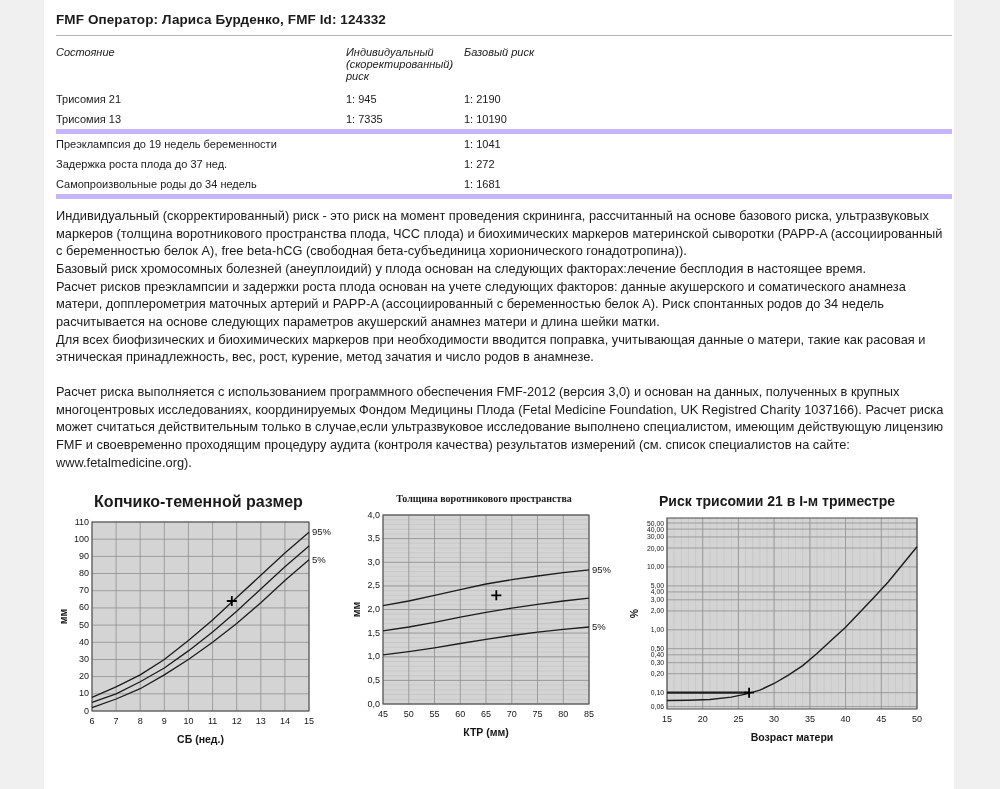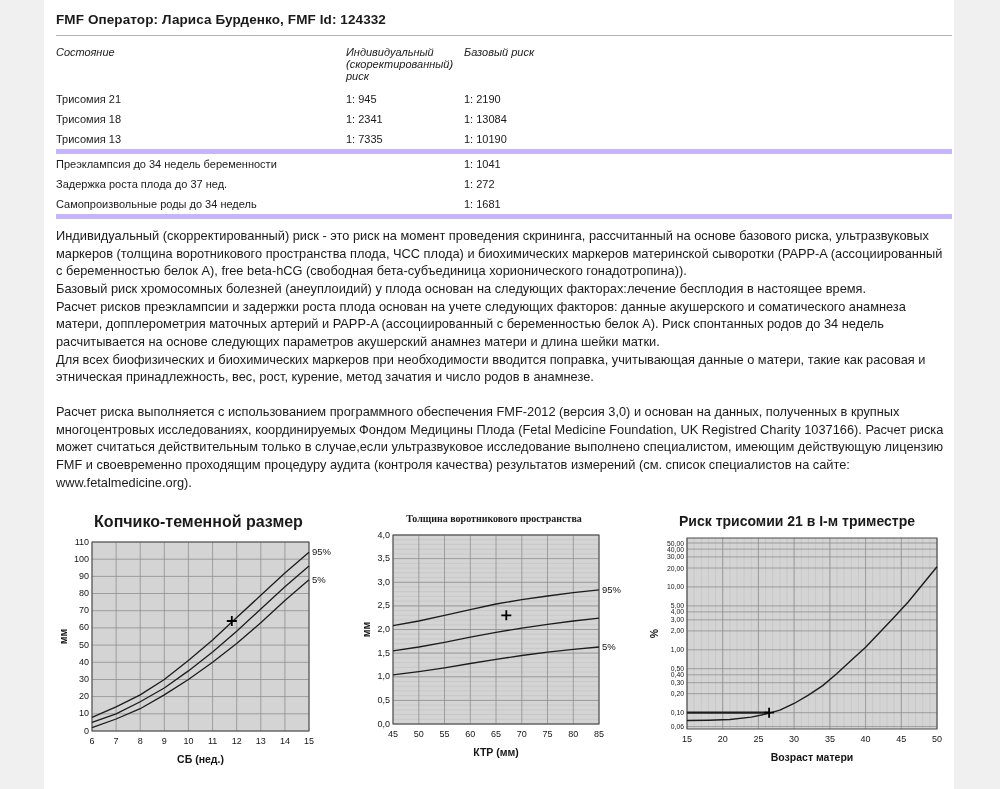--- a/index.html
+++ b/index.html
@@ -12,21 +12,21 @@
   .doc-header{font-weight:bold;font-size:13.5px;padding-top:4px;letter-spacing:.1px;}
   .rule{border:none;border-top:1px solid #b3b3b3;margin:8px 0 2px;}
   .risk-table{margin-top:4px;}
   .t-row{display:grid;grid-template-columns:290px 118px 1fr;font-size:11px;align-items:baseline;}
   .t-row .cell{padding:4px 0;}
   .t-head .cell{font-style:italic;padding:6px 0 7px;}
   .sep{border-bottom:5px solid #c4b5fd;}
   .body-text{margin-top:8px;}
   .body-text p{margin:0;font-size:12.8px;line-height:1.38;}
   .block2{margin-top:17px;}
-  .charts-row{display:flex;margin-top:22px;gap:18px;}
+  .charts-row{display:flex;margin-top:22px;gap:8px;}
   .chart{display:flex;flex-direction:column;align-items:center;}
   .chart-title{font-weight:bold;text-align:center;margin-bottom:3px;white-space:nowrap;}
   .ct-0{font-size:16px;}
   .ct-1{font-size:10px;font-family:Liberation Serif, serif;}
   .ct-2{font-size:14px;}
   svg text{font-family:"Liberation Sans", sans-serif;fill:#151515;}
 </style>
 </head>
 <body>
 
@@ -43,32 +43,27 @@
       <div class="t-row t-head">
         <div class="cell">Состояние</div>
         <div class="cell">Индивидуальный (скоректированный) риск</div>
         <div class="cell">Базовый риск</div>
       </div>
       <div class="t-row">
         <div class="cell">Трисомия 21</div>
         <div class="cell">1: 945</div>
         <div class="cell">1: 2190</div>
       </div>
-      <div class="t-row">
-        <div class="cell">Трисомия 18</div>
-        <div class="cell">1: 2341</div>
-        <div class="cell">1: 13084</div>
-      </div>
       <div class="t-row sep">
         <div class="cell">Трисомия 13</div>
         <div class="cell">1: 7335</div>
         <div class="cell">1: 10190</div>
       </div>
       <div class="t-row">
-        <div class="cell">Преэклампсия до 34 недель беременности</div>
+        <div class="cell">Преэклампсия до 19 недель беременности</div>
         <div class="cell"></div>
         <div class="cell">1: 1041</div>
       </div>
       <div class="t-row">
         <div class="cell">Задержка роста плода до 37 нед.</div>
         <div class="cell"></div>
         <div class="cell">1: 272</div>
       </div>
       <div class="t-row sep">
         <div class="cell">Самопроизвольные роды до 34 недель</div>

